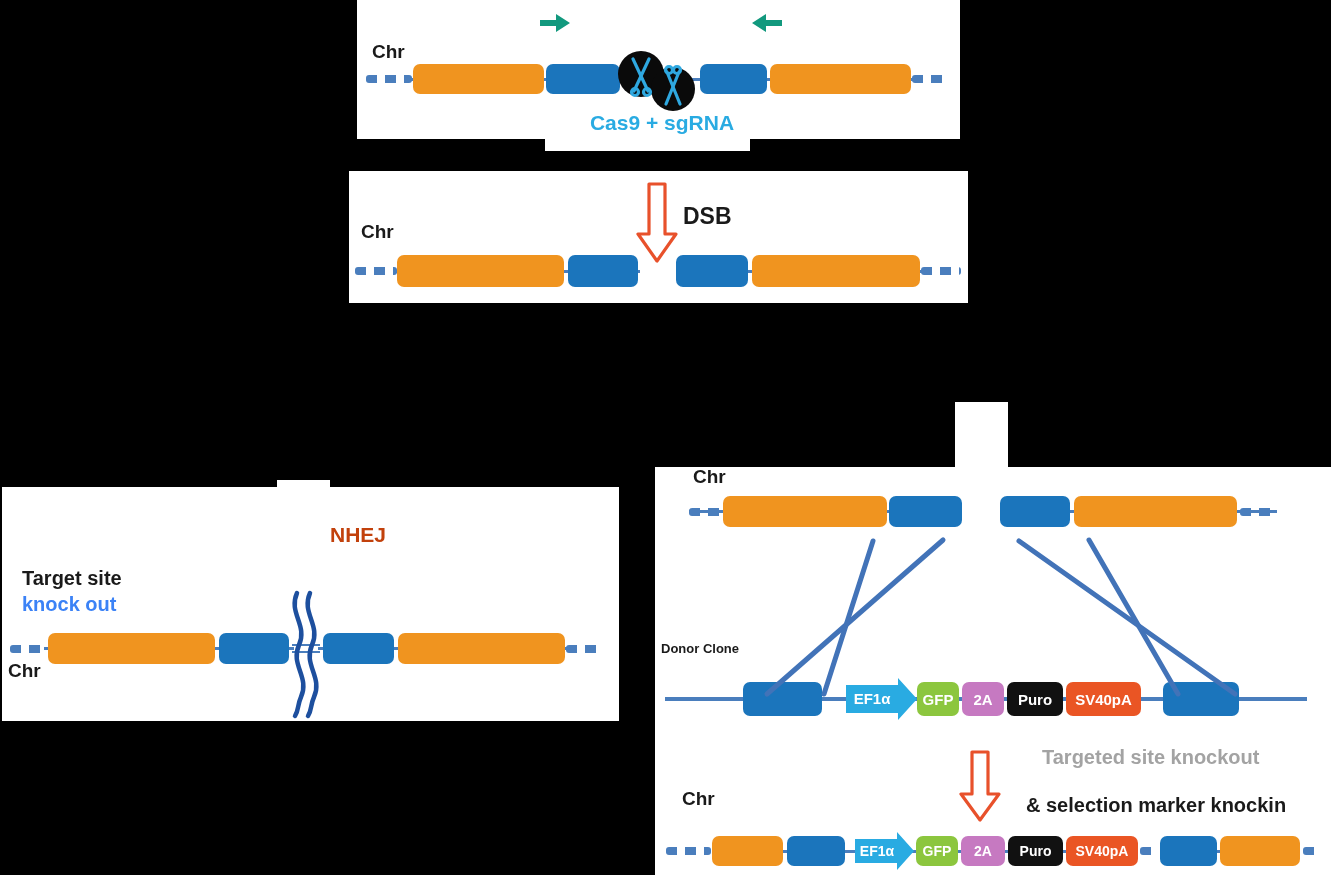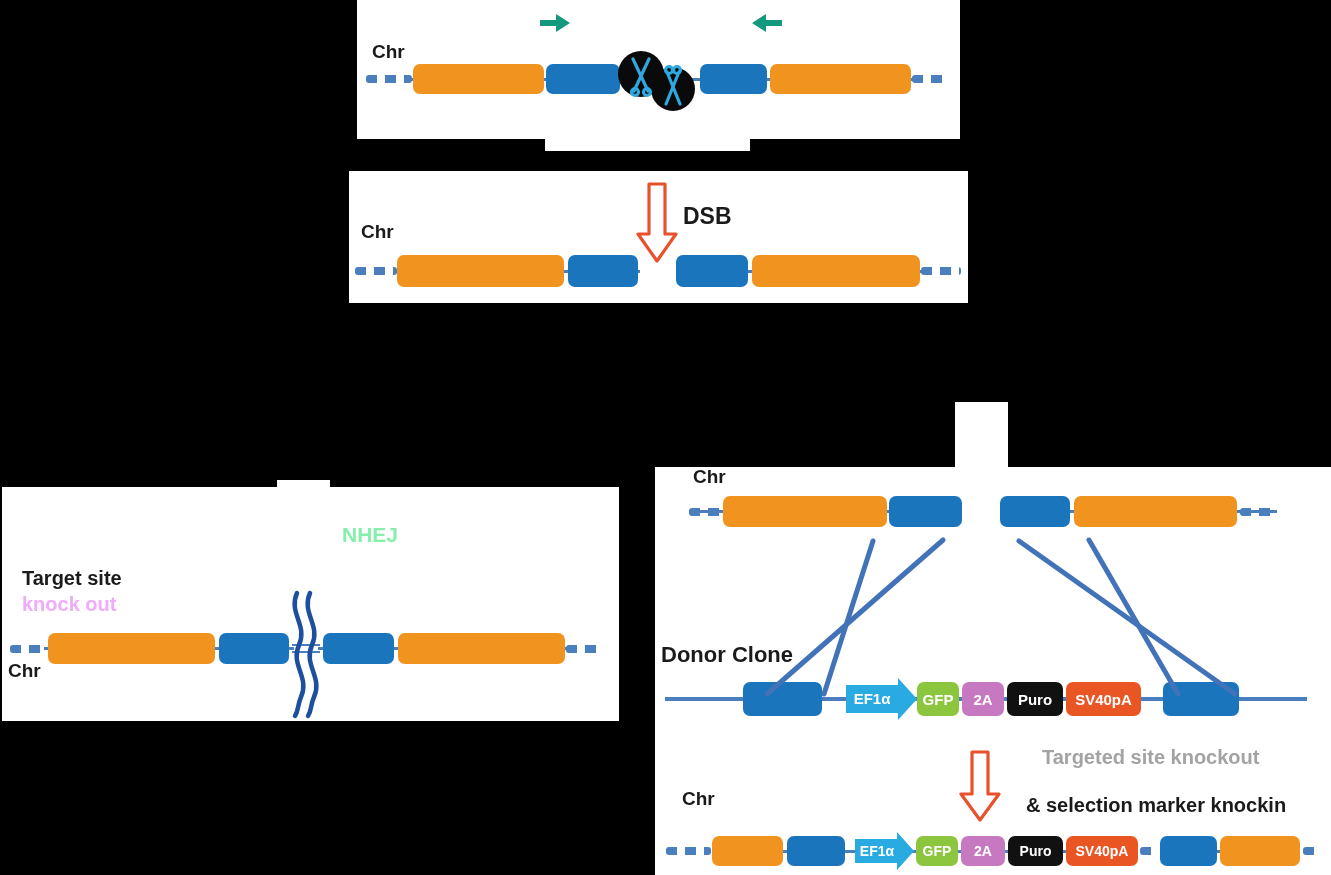--- a/index.html
+++ b/index.html
@@ -112,26 +112,27 @@
     <div class="dash z2" style="left: 1303px; top: 847px; width: 14px; height: 8px; background: repeating-linear-gradient(90deg, rgb(74, 126, 189) 0px, rgb(74, 126, 189) 11px, transparent 11px, transparent 19px);"></div>
     <div class="box z3" style="left: 712px; top: 836px; width: 71px; height: 30px; background: rgb(240, 148, 31); font-size: 14px;"></div>
     <div class="box z3" style="left: 787px; top: 836px; width: 58px; height: 30px; background: rgb(27, 117, 188); font-size: 14px;"></div>
     <div class="box z3" style="left: 916px; top: 836px; width: 42px; height: 30px; background: rgb(140, 198, 62); font-size: 14px;">GFP</div>
     <div class="box z3" style="left: 961px; top: 836px; width: 44px; height: 30px; background: rgb(198, 121, 193); font-size: 14px;">2A</div>
     <div class="box z3" style="left: 1008px; top: 836px; width: 55px; height: 30px; background: rgb(17, 17, 17); font-size: 14px;">Puro</div>
     <div class="box z3" style="left: 1066px; top: 836px; width: 72px; height: 30px; background: rgb(234, 85, 36); font-size: 14px;">SV40pA</div>
     <div class="box z3" style="left: 1160px; top: 836px; width: 57px; height: 30px; background: rgb(27, 117, 188); font-size: 14px;"></div>
     <div class="box z3" style="left: 1220px; top: 836px; width: 80px; height: 30px; background: rgb(240, 148, 31); font-size: 14px;"></div>
     <div class="txt z5" style="left: 372px; top: 41px; font-size: 19px; color: rgb(26, 26, 26);">Chr</div>
+    <div class="txt z5" style="left: 562px; top: 111px; font-size: 21px; color: rgb(41, 171, 226); width: 200px; text-align: center;">Cas9 + sgRNA</div>
     <div class="txt z5" style="left: 361px; top: 221px; font-size: 19px; color: rgb(26, 26, 26);">Chr</div>
     <div class="txt z5" style="left: 683px; top: 203px; font-size: 23px; color: rgb(26, 26, 26);">DSB</div>
-    <div class="txt z5" style="left: 330px; top: 523px; font-size: 21px; color: #86efac; width: 80px; text-align: center;">NHEJ</div>
+    <div class="txt z5" style="left: 330px; top: 523px; font-size: 21px; color: #c2410c; width: 80px; text-align: left;">NHEJ</div>
     <div class="txt z5" style="left: 22px; top: 567px; font-size: 20px; color: rgb(26, 26, 26);">Target site</div>
-    <div class="txt z5" style="left: 22px; top: 593px; font-size: 20px; color: #f0abfc;">knock out</div>
+    <div class="txt z5" style="left: 22px; top: 593px; font-size: 20px; color: #3b82f6;">knock out</div>
     <div class="txt z5" style="left: 8px; top: 660px; font-size: 19px; color: rgb(26, 26, 26);">Chr</div>
     <div class="txt z5" style="left: 693px; top: 466px; font-size: 19px; color: rgb(26, 26, 26);">Chr</div>
-    <div class="txt z5" style="left: 661px; top: 642px; font-size: 22px; color: rgb(26, 26, 26);">Donor Clone</div>
+    <div class="txt z5" style="left: 661px; top: 642px; font-size: 13px; color: rgb(26, 26, 26);">Donor Clone</div>
     <div class="txt z5" style="left: 1042px; top: 746px; font-size: 20px; color: #a3a3a3;">Targeted site knockout</div>
     <div class="txt z5" style="left: 1026px; top: 794px; font-size: 20px; color: rgb(26, 26, 26);">&amp; selection marker knockin</div>
     <div class="txt z5" style="left: 682px; top: 788px; font-size: 19px; color: rgb(26, 26, 26);">Chr</div>
     <div class="txt z5" style="left: 846px; top: 682px; font-size: 15px; color: rgb(255, 255, 255); width: 52px; text-align: center; height: 34px; display: flex; align-items: center; justify-content: center;">EF1α</div>
     <div class="txt z5" style="left: 854px; top: 836px; font-size: 14px; color: rgb(255, 255, 255); width: 46px; text-align: center; height: 30px; display: flex; align-items: center; justify-content: center;">EF1α</div>
   </div>
 
 </body></html>

